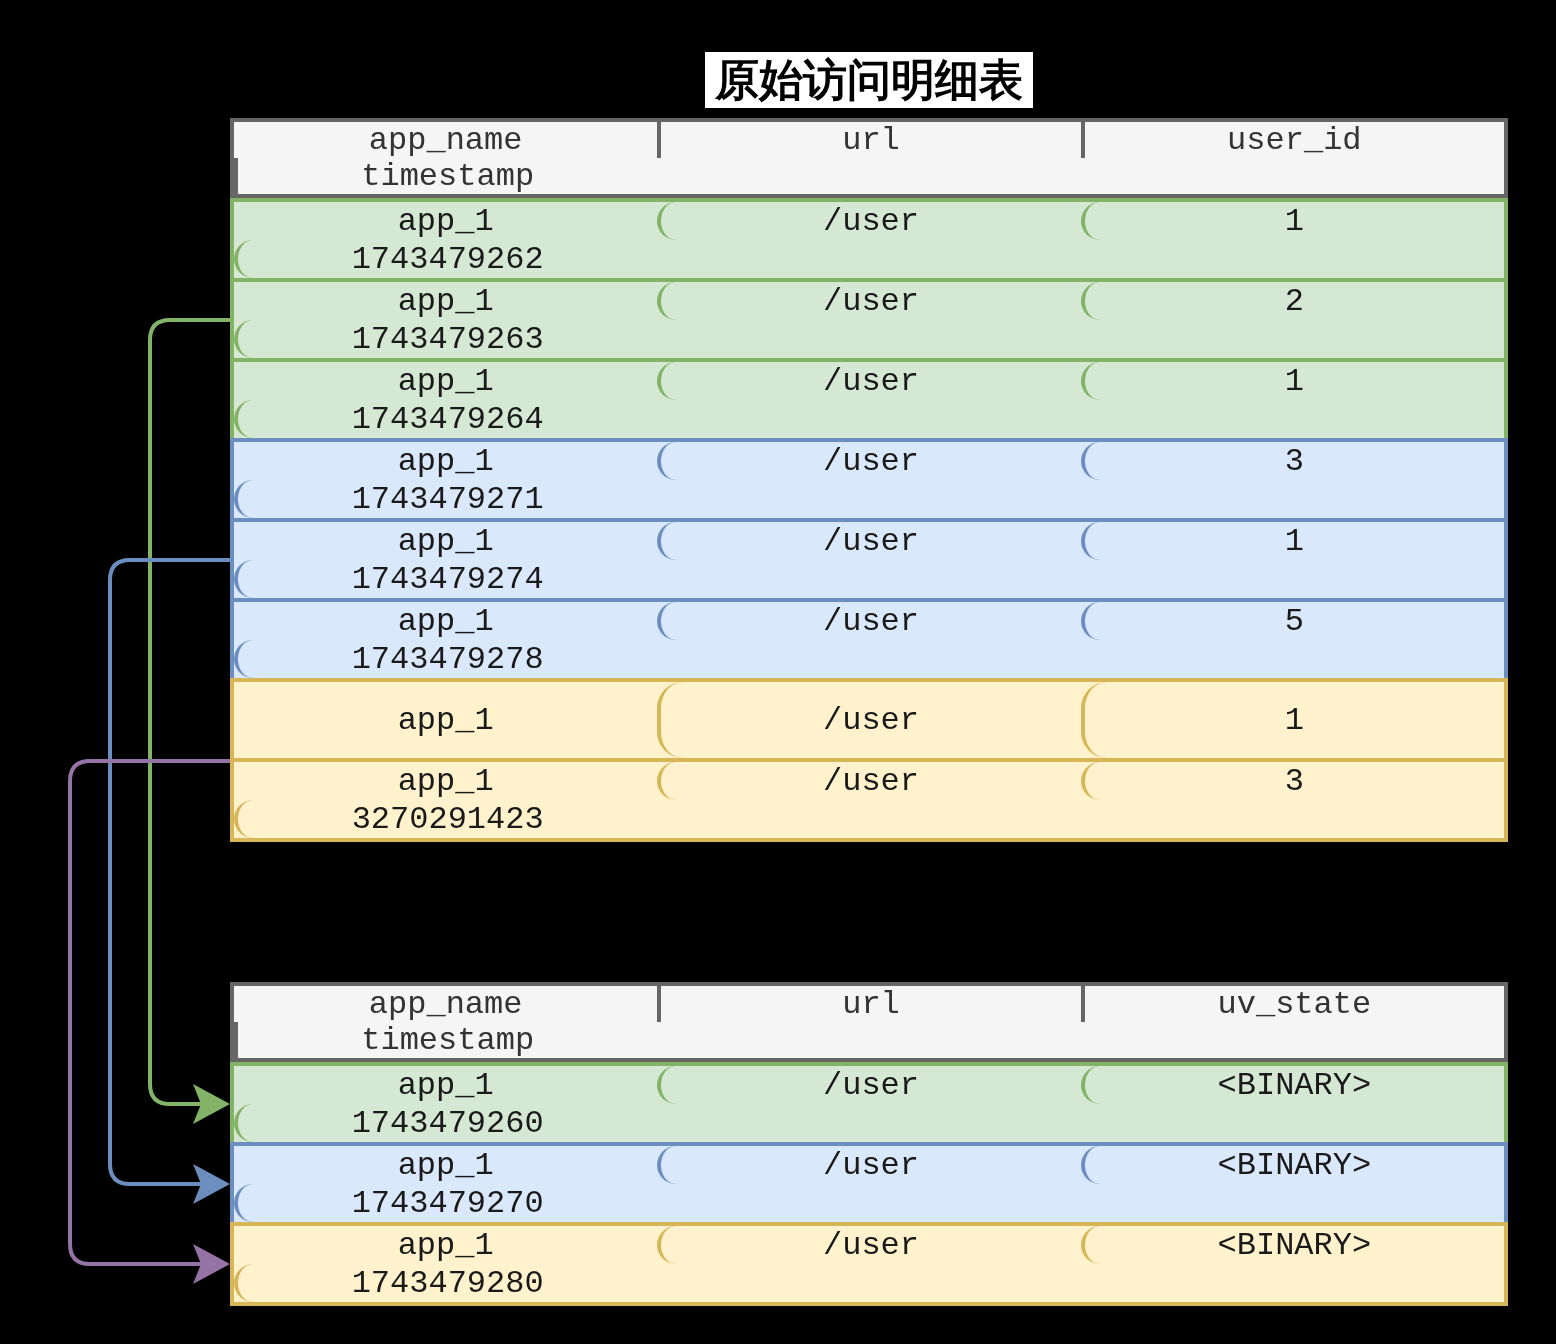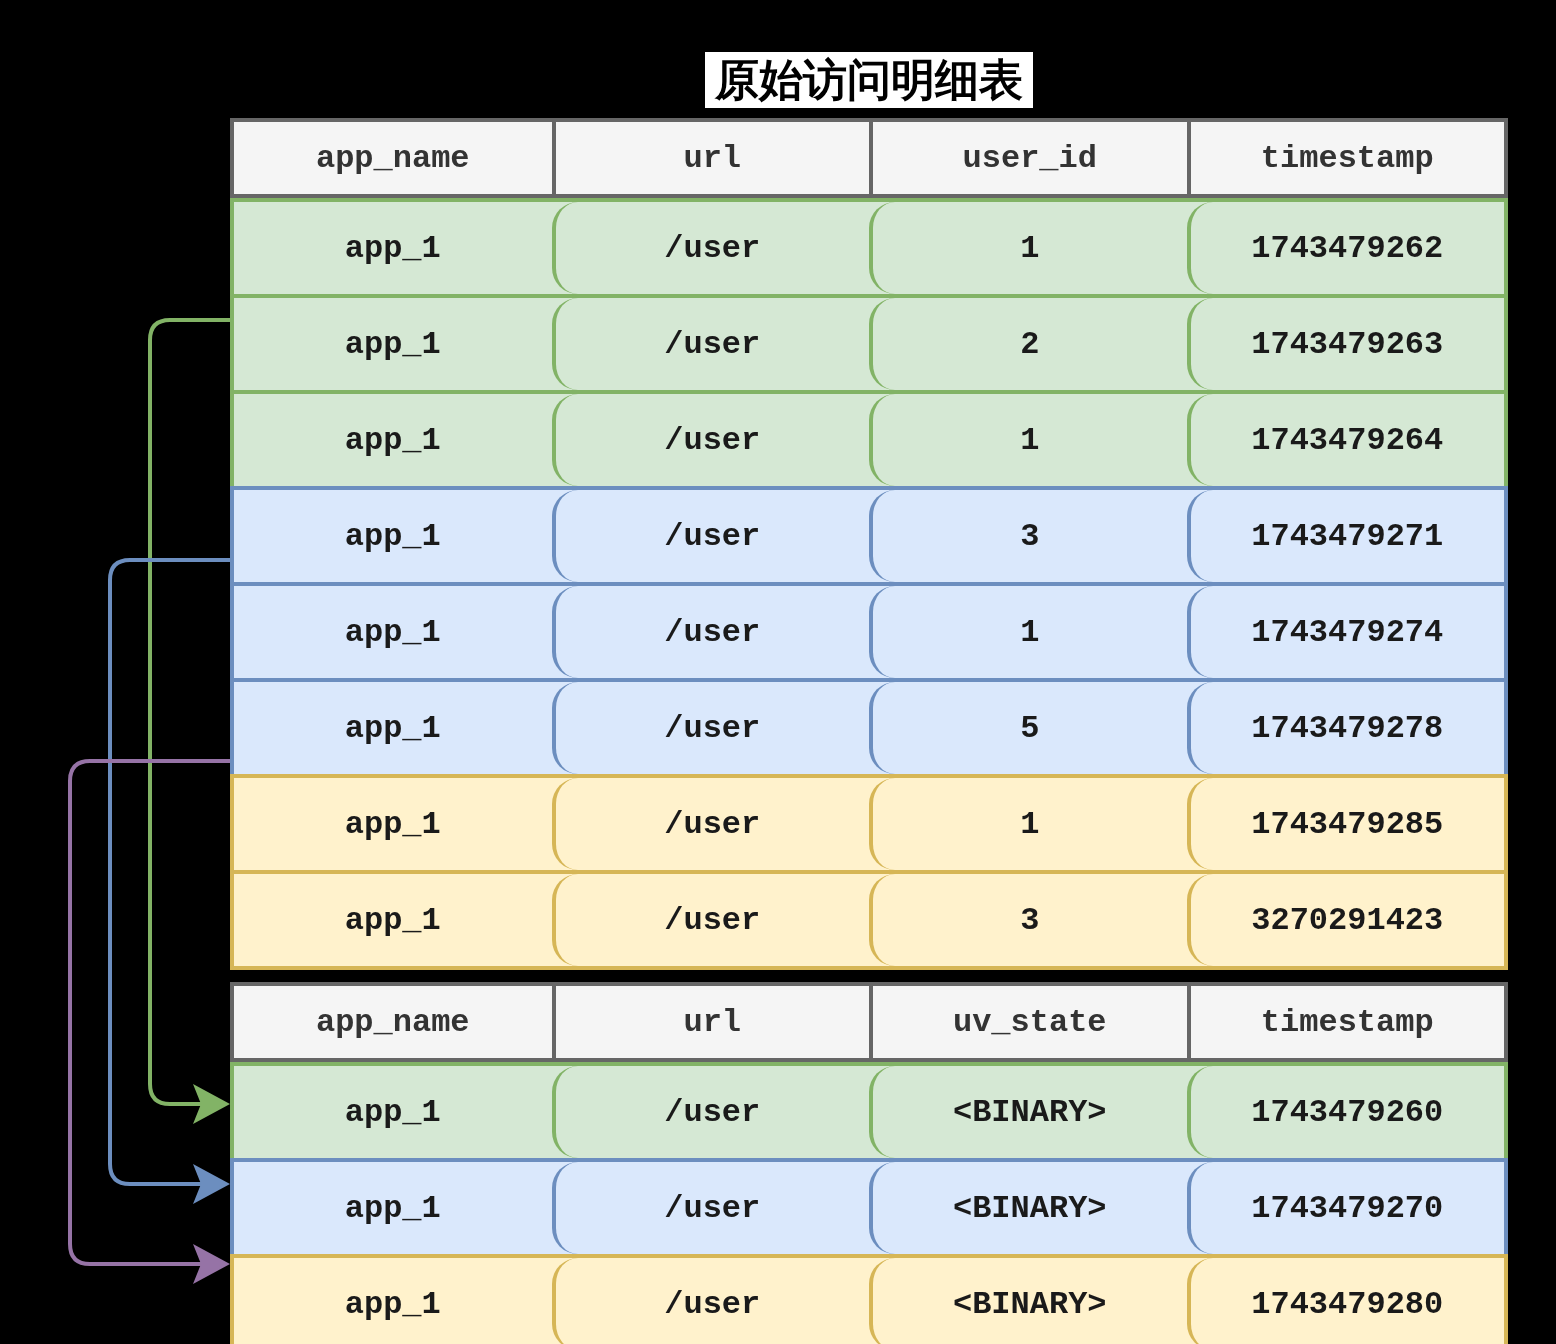--- a/index.html
+++ b/index.html
@@ -33,33 +33,32 @@
     position: absolute;
     left: 230px;
     width: 1278px;
     z-index: 2;
   }
   #raw-table { top: 118px; }
   #agg-table { top: 982px; }
 
   .thead, .trow {
     display: grid;
-    grid-template-columns: repeat(4, 1fr);
+    grid-template-columns: repeat(3, 1fr);
     box-sizing: border-box;
     position: relative;
-    font-weight: bold;
   }
   .thead {
     height: 80px;
     background: #f5f5f5;
     border: 4px solid #666666;
     color: #333333;
   }
   .trow {
-    height: 100px;
+    height: 84px;
     background: var(--fill);
     border: 4px solid var(--stroke);
     color: #1a1a1a;
   }
   .trow:not(.first) { margin-top: -4px; }
   .cell {
     display: flex;
     align-items: center;
     justify-content: center;
     font-size: 32px;
@@ -125,21 +124,20 @@
       <div class="trow" style="--fill: #dae8fc; --stroke: #6c8ebf;">
         <div class="cell">app_1</div>
         <div class="cell">/user</div>
         <div class="cell">5</div>
         <div class="cell">1743479278</div>
       </div>
       <div class="trow" style="--fill: #fff2cc; --stroke: #d6b656;">
         <div class="cell">app_1</div>
         <div class="cell">/user</div>
         <div class="cell">1</div>
-        <div class="cell">1743479285</div>
       </div>
       <div class="trow" style="--fill: #fff2cc; --stroke: #d6b656;">
         <div class="cell">app_1</div>
         <div class="cell">/user</div>
         <div class="cell">3</div>
         <div class="cell">3270291423</div>
       </div>
     </div>
 
   <div id="agg-table" class="dtable">

